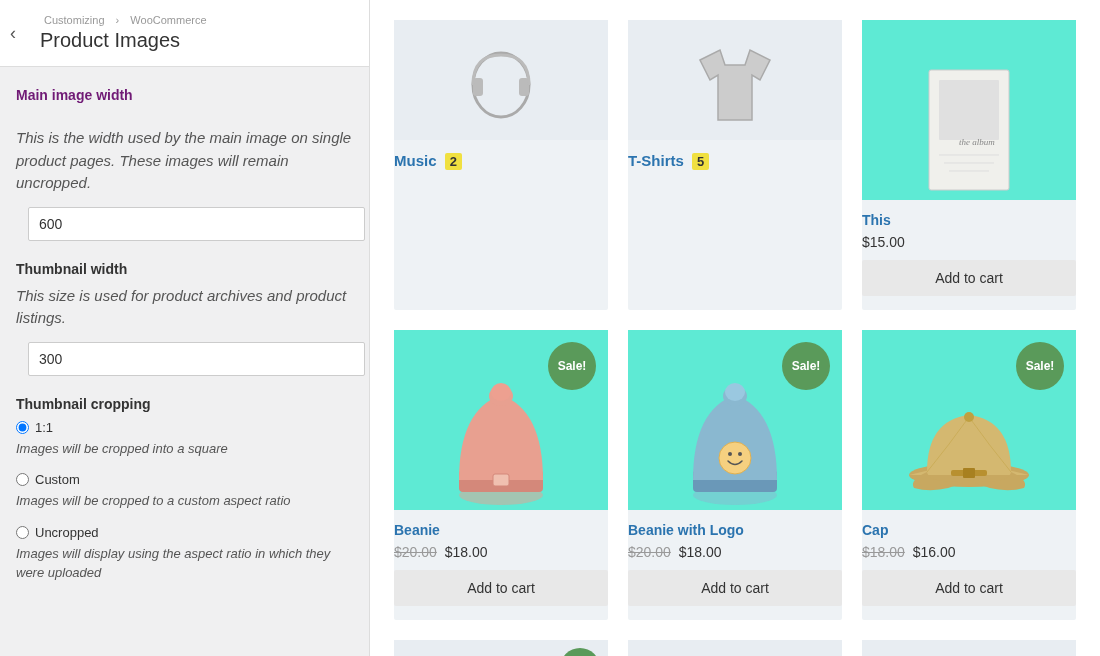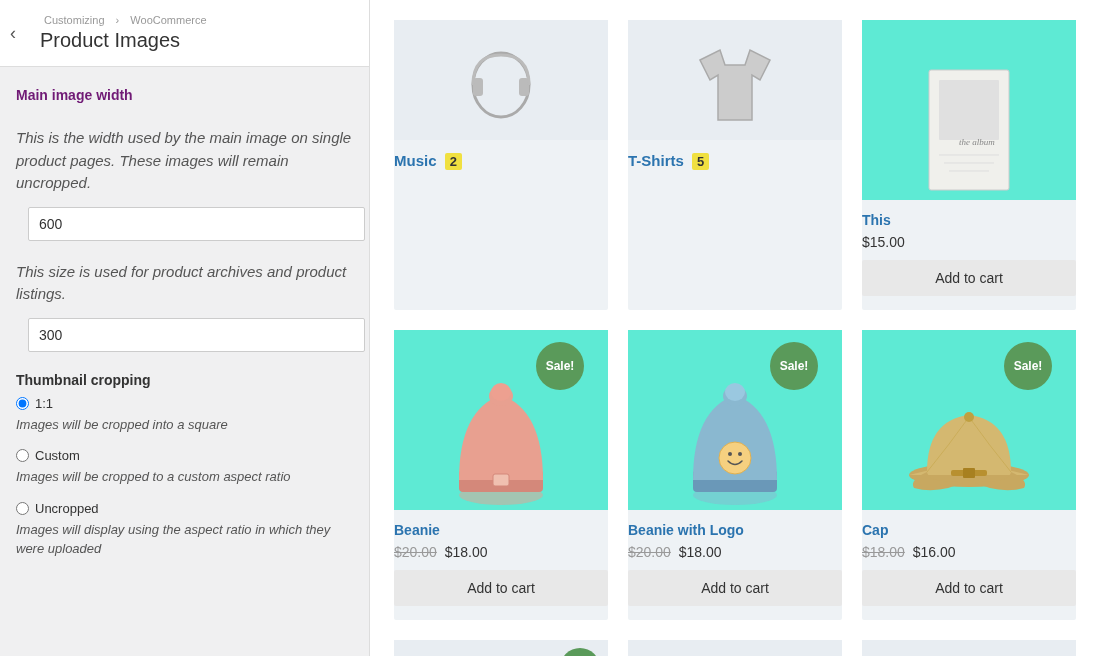--- a/index.html
+++ b/index.html
@@ -116,21 +116,21 @@
       height: 180px;
       display: flex;
       align-items: flex-end;
       justify-content: center;
       overflow: hidden;
       position: relative;
     }
     .sale-badge {
       position: absolute;
       top: 12px;
-      right: 24px;
+      right: 12px;
       background: #5a9a5a;
       color: #fff;
       border-radius: 50%;
       width: 48px;
       height: 48px;
       display: flex;
       align-items: center;
       justify-content: center;
       font-size: 12px;
       font-weight: 600;
@@ -206,20 +206,21 @@
     <div class="panel-title">Product Images</div>
   </div>
 
   <div class="sidebar-content">
     
     <div class="section-heading">Main image width</div>
     <div class="section-desc">This is the width used by the main image on single product pages. These images will remain uncropped.</div>
     <input class="text-input" type="number" value="600" style="">
 
     
+    <div class="subsection-heading">Thumbnail width</div>
     <div class="section-desc">This size is used for product archives and product listings.</div>
     <input class="text-input" type="number" value="300" style="">
 
     
     <div class="subsection-heading">Thumbnail cropping</div>
 
     <div class="radio-group">
       <label class="radio-label">
         <input type="radio" name="crop" checked="" style="">
         <span>1:1</span>

